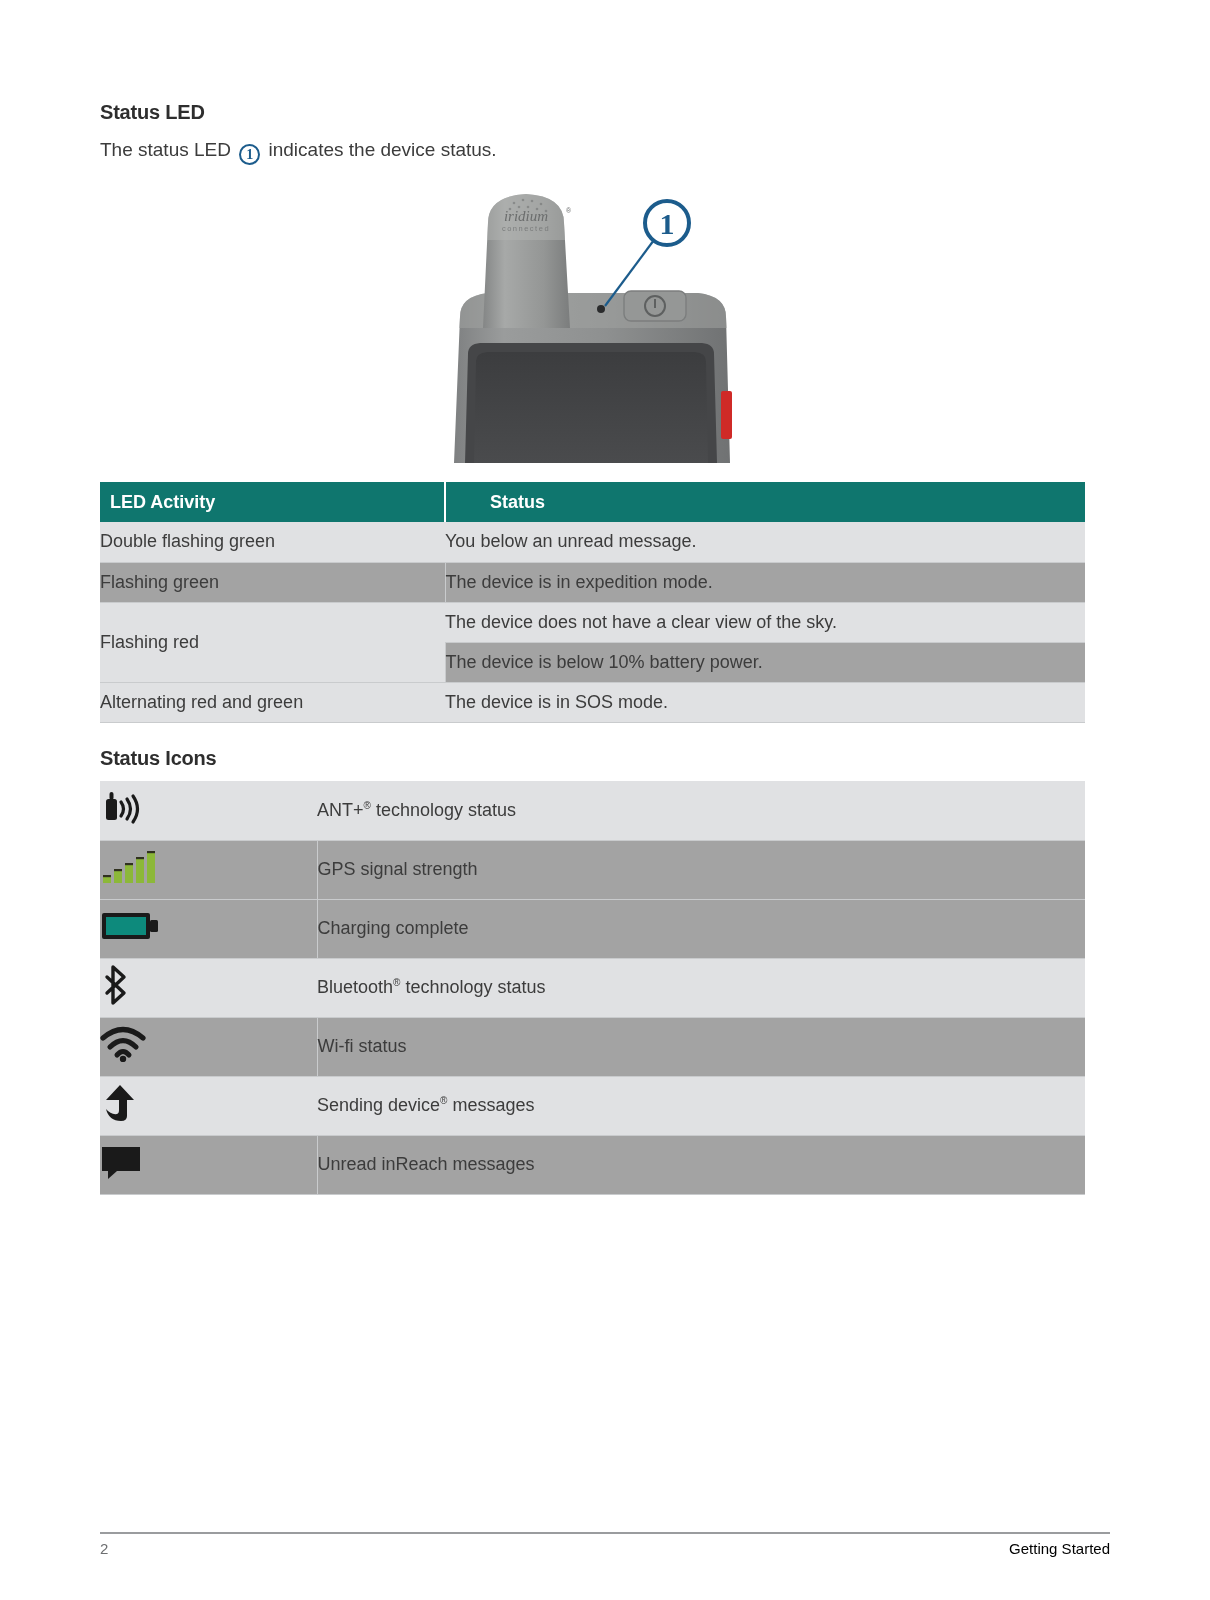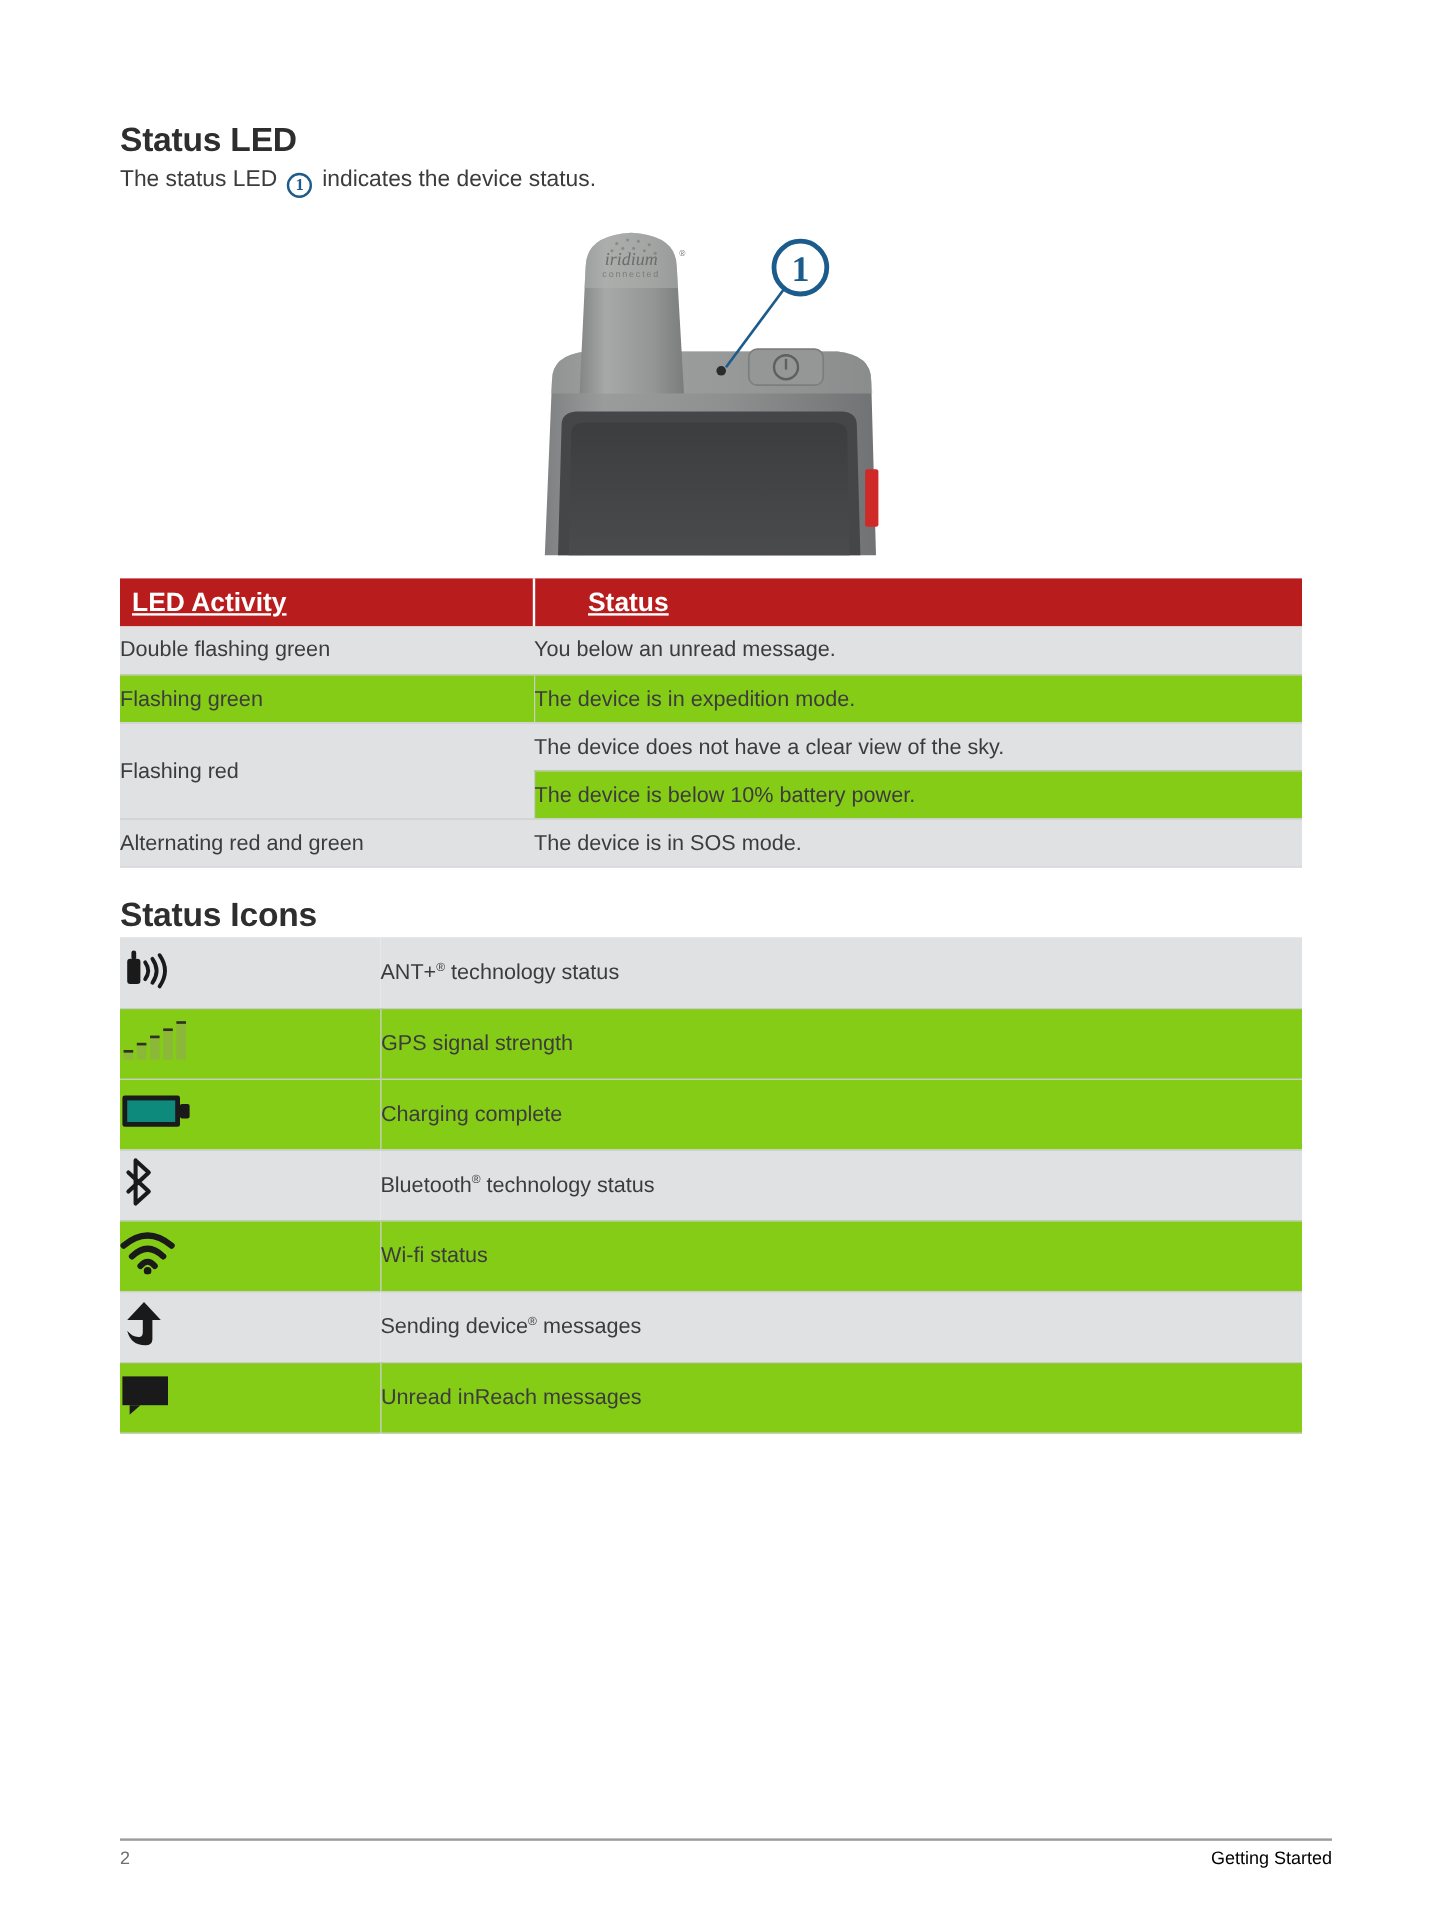--- a/index.html
+++ b/index.html
@@ -15,21 +15,21 @@
   }
   .page {
     position: absolute;
     left: 0; top: 0;
     width: 1210px; height: 1600px;
   }
 
   
   .h2 {
     position: absolute;
-    font-size: 28px;
+    font-size: 20px;
     font-weight: bold;
     letter-spacing: -0.2px;
     color: #2e2e2e;
   }
   #page-title { left: 100px; top: 101px; }
   #icons-title { left: 100px; top: 747px; }
 
   .intro {
     position: absolute;
     left: 100px; top: 139px;
@@ -74,33 +74,32 @@
     width: 985px;
   }
   .tbl td, .tbl th {
     padding: 0;
     vertical-align: middle;
     font-size: 18px;
     font-weight: normal;
     color: #3c3c3c;
   }
   .hdr th {
-    background: #b91c1c;
+    background: #0f766e;
     color: #ffffff;
     font-weight: bold;
-    font-size: 22px;
+    font-size: 18px;
     height: 40px;
     text-align: left;
     padding: 0 0 0 10px;
-    text-decoration: underline;
   }
   .hdr th.c2 { border-left: 2px solid #ffffff; padding-left: 44px; }
 
   .rowshade { background: #e0e1e3; }
-  .rowwhite { background: #84cc16; }
+  .rowwhite { background: #a3a3a3; }
 
   .cell {
     padding: 10px 10px 10px 10px;
     height: 40px;
   }
   .sep-line { border-bottom: 1px solid #c9cbcd; }
   .vdiv { border-left: 1px solid #c9cbcd; }
 
   .led-c1 { width: 345px; }
   .icon-c1 { width: 217px; }

